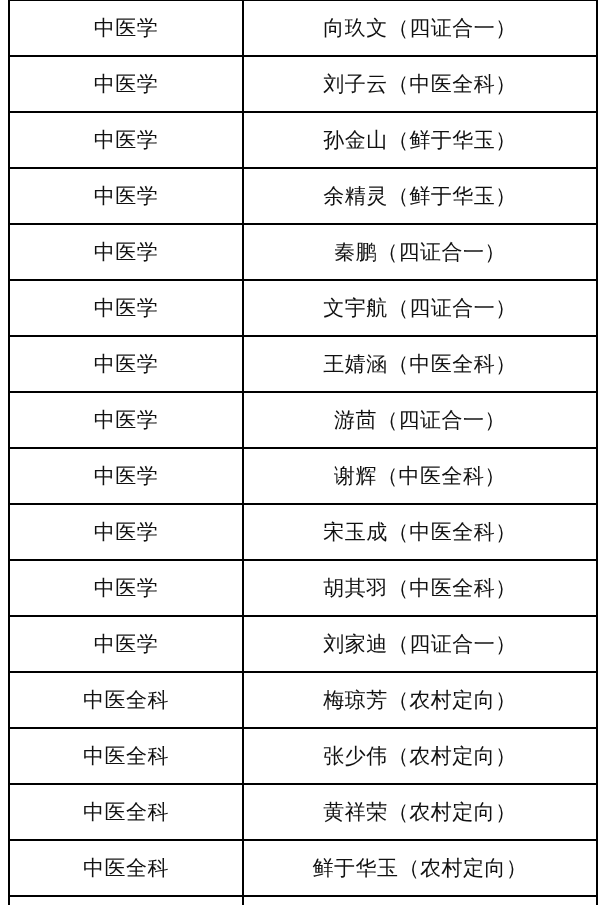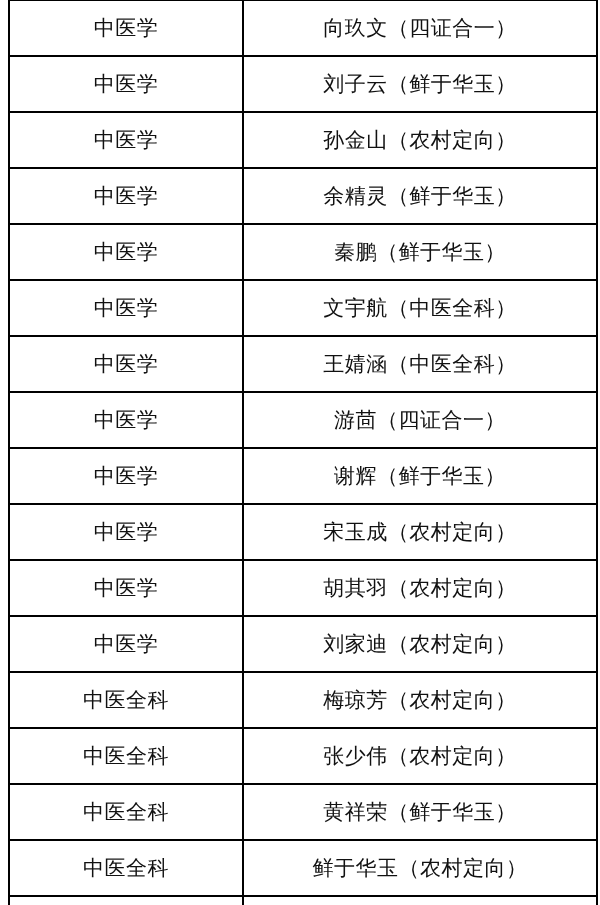--- a/index.html
+++ b/index.html
@@ -56,73 +56,73 @@
 
 <div class="sheet">
   <table class="roster">
     <tbody>
       <tr>
         <td class="col-major">中医学</td>
         <td class="col-name">向玖文（四证合一）</td>
       </tr>
       <tr>
         <td class="col-major">中医学</td>
-        <td class="col-name">刘子云（鲜于华玉）</td>
+        <td class="col-name">刘子云（中医全科）</td>
       </tr>
       <tr>
         <td class="col-major">中医学</td>
-        <td class="col-name">孙金山（农村定向）</td>
+        <td class="col-name">孙金山（鲜于华玉）</td>
       </tr>
       <tr>
         <td class="col-major">中医学</td>
         <td class="col-name">余精灵（鲜于华玉）</td>
       </tr>
       <tr>
         <td class="col-major">中医学</td>
-        <td class="col-name">秦鹏（鲜于华玉）</td>
+        <td class="col-name">秦鹏（四证合一）</td>
       </tr>
       <tr>
         <td class="col-major">中医学</td>
-        <td class="col-name">文宇航（中医全科）</td>
+        <td class="col-name">文宇航（四证合一）</td>
       </tr>
       <tr>
         <td class="col-major">中医学</td>
         <td class="col-name">王婧涵（中医全科）</td>
       </tr>
       <tr>
         <td class="col-major">中医学</td>
         <td class="col-name">游茴（四证合一）</td>
       </tr>
       <tr>
         <td class="col-major">中医学</td>
-        <td class="col-name">谢辉（鲜于华玉）</td>
+        <td class="col-name">谢辉（中医全科）</td>
       </tr>
       <tr>
         <td class="col-major">中医学</td>
-        <td class="col-name">宋玉成（农村定向）</td>
+        <td class="col-name">宋玉成（中医全科）</td>
       </tr>
       <tr>
         <td class="col-major">中医学</td>
-        <td class="col-name">胡其羽（农村定向）</td>
+        <td class="col-name">胡其羽（中医全科）</td>
       </tr>
       <tr>
         <td class="col-major">中医学</td>
-        <td class="col-name">刘家迪（农村定向）</td>
+        <td class="col-name">刘家迪（四证合一）</td>
       </tr>
       <tr>
         <td class="col-major">中医全科</td>
         <td class="col-name">梅琼芳（农村定向）</td>
       </tr>
       <tr>
         <td class="col-major">中医全科</td>
         <td class="col-name">张少伟（农村定向）</td>
       </tr>
       <tr>
         <td class="col-major">中医全科</td>
-        <td class="col-name">黄祥荣（鲜于华玉）</td>
+        <td class="col-name">黄祥荣（农村定向）</td>
       </tr>
       <tr>
         <td class="col-major">中医全科</td>
         <td class="col-name">鲜于华玉（农村定向）</td>
       </tr>
       <tr class="partial">
         <td class="col-major"></td>
         <td class="col-name"></td>
       </tr>
     </tbody>

